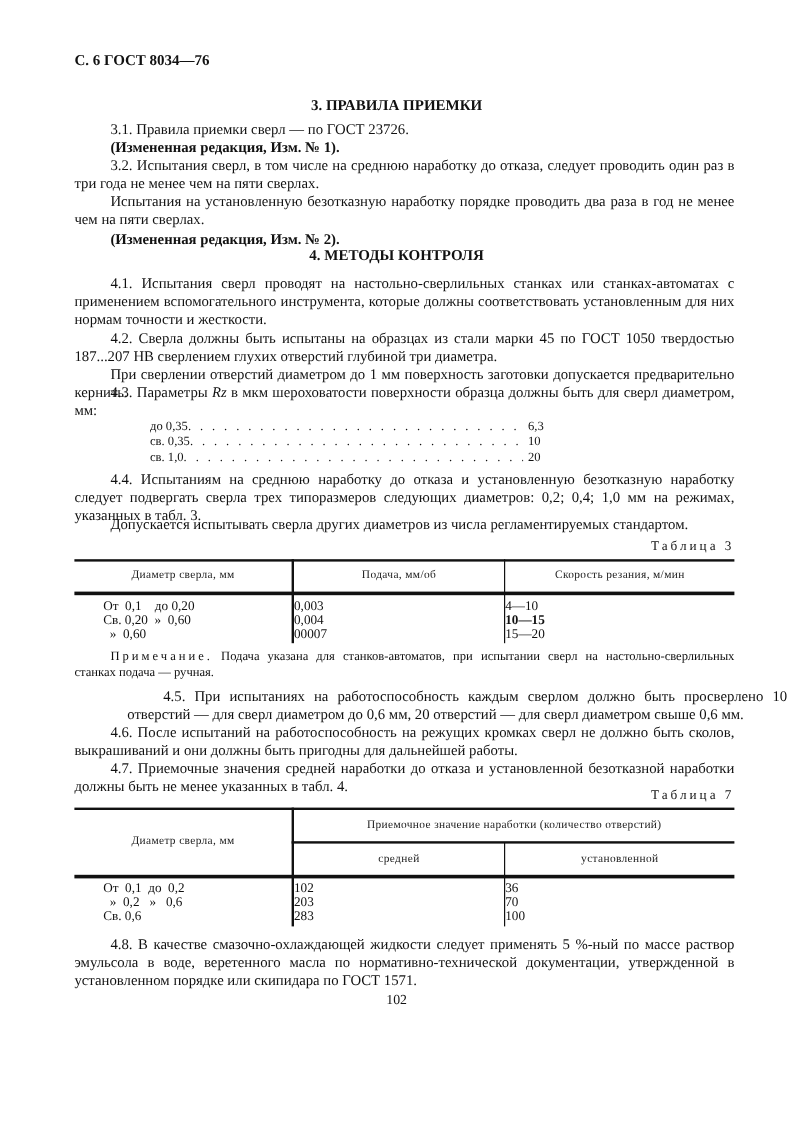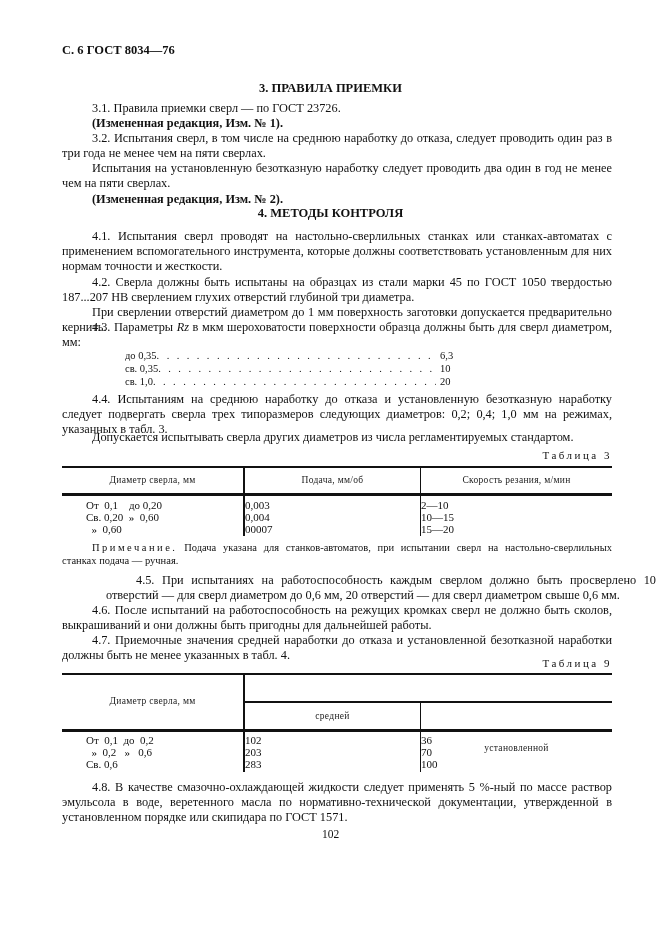--- a/index.html
+++ b/index.html
@@ -28,21 +28,21 @@
 </style>
 </head>
 <body>
 
 <div class="hdr">С. 6 ГОСТ 8034—76</div>
 
 <div class="sec" style="top:81px;">3. ПРАВИЛА ПРИЕМКИ</div>
 <div class="p ind" style="top:101px;">3.1. Правила приемки сверл — по ГОСТ 23726.</div>
 <div class="p ind bold" style="top:116px;">(Измененная редакция, Изм. № 1).</div>
 <div class="p ind" style="top:131px;">3.2. Испытания сверл, в том числе на среднюю наработку до отказа, следует проводить один раз в три года не менее чем на пяти сверлах.</div>
-<div class="p ind" style="top:161px;">Испытания на установленную безотказную наработку следует проводить два один в год не менее чем на пяти сверлах.</div>
+<div class="p ind" style="top:161px;">Испытания на установленную безотказную наработку порядке проводить два раза в год не менее чем на пяти сверлах.</div>
 <div class="p ind bold" style="top:192px;">(Измененная редакция, Изм. № 2).</div>
 
 <div class="sec" style="top:206px;">4. МЕТОДЫ КОНТРОЛЯ</div>
 <div class="p ind" style="top:229px;">4.1. Испытания сверл проводят на настольно-сверлильных станках или станках-автоматах с применением вспомогательного инструмента, которые должны соответствовать установленным для них нормам точности и жесткости.</div>
 <div class="p ind" style="top:275px;">4.2. Сверла должны быть испытаны на образцах из стали марки 45 по ГОСТ 1050 твердостью 187...207 НВ сверлением глухих отверстий глубиной три диаметра.</div>
 <div class="p ind" style="top:305px;">При сверлении отверстий диаметром до 1 мм поверхность заготовки допускается предварительно кернить.</div>
 <div class="p ind" style="top:320px;"><span>4.3. Параметры </span><i>Rz</i><span> в мкм шероховатости поверхности образца должны быть для сверл диаметром, мм:</span></div>
 
 <div class="dotrow" style="top:349px;">
   <span class="lbl">до 0,35</span>
@@ -69,48 +69,49 @@
   <div class="hl" style="left:0; top:27px; width:550px; height:3px;"></div>
   <div class="vl" style="left:181px; top:0; height:70px;"></div>
   <div class="vl vl1" style="left:358px; top:0; height:70px;"></div>
 
   <div class="th" style="left:0; width:181px; top:9px;">Диаметр сверла, мм</div>
   <div class="th" style="left:183px; width:175px; top:9px;">Подача, мм/об</div>
   <div class="th" style="left:359px; width:191px; top:9px;">Скорость резания, м/мин</div>
 
   <div class="td" style="left:24px; top:33px; white-space:pre;">От  0,1    до 0,20</div>
   <div class="td c" style="left:183px; width:175px; top:33px;">0,003</div>
-  <div class="td c" style="left:359px; width:191px; top:33px;">2—10</div>
+  <div class="td c" style="left:359px; width:191px; top:33px;">4—10</div>
 
   <div class="td" style="left:24px; top:45px; white-space:pre;">Св. 0,20  »  0,60</div>
   <div class="td c" style="left:183px; width:175px; top:45px;">0,004</div>
-  <div class="td c" style="left:359px; width:191px; top:45px;">10—15</div>
+  <div class="td c" style="left:359px; width:191px; top:45px;font-weight:bold;">10—15</div>
 
   <div class="td" style="left:24px; top:57px; white-space:pre;">  »  0,60</div>
   <div class="td c" style="left:183px; width:175px; top:57px;">00007</div>
   <div class="td c" style="left:359px; width:191px; top:57px;">15—20</div>
 </div>
 
 <div class="note" style="top:541px; text-indent:30px;"><span class="spaced">Примечание.</span><span> Подача указана для станков-автоматов, при испытании сверл на настольно-сверлильных станках подача — ручная.</span></div>
 
 <div class="p ind" style="top:573px;margin-left:44px;">4.5. При испытаниях на работоспособность каждым сверлом должно быть просверлено 10 отверстий — для сверл диаметром до 0,6 мм, 20 отверстий — для сверл диаметром свыше 0,6 мм.</div>
 <div class="p ind" style="top:603px;">4.6. После испытаний на работоспособность на режущих кромках сверл не должно быть сколов, выкрашиваний и они должны быть пригодны для дальнейшей работы.</div>
 <div class="p ind" style="top:633px;">4.7. Приемочные значения средней наработки до отказа и установленной безотказной наработки должны быть не менее указанных в табл. 4.</div>
 
-<div class="tcap" style="top:657px;">Таблица 9</div>
+<div class="tcap" style="top:657px;">Таблица 7</div>
 <div class="tbl" style="top:673px; height:99px;">
   <div class="hl" style="left:0; top:0; width:550px; height:2px;"></div>
   <div class="hl" style="left:181px; top:28px; width:369px; height:2px;"></div>
   <div class="hl" style="left:0; top:56px; width:550px; height:3px;"></div>
   <div class="vl" style="left:181px; top:0; height:99px;"></div>
   <div class="vl vl1" style="left:358px; top:29px; height:70px;"></div>
 
   <div class="th" style="left:0; width:181px; top:23px;">Диаметр сверла, мм</div>
+  <div class="th" style="left:183px; width:367px; top:10px;">Приемочное значение наработки (количество отверстий)</div>
   <div class="th" style="left:183px; width:175px; top:38px;">средней</div>
-  <div class="th" style="left:359px; width:191px; top:38px;margin-top:32px;">установленной</div>
+  <div class="th" style="left:359px; width:191px; top:38px;">установленной</div>
 
   <div class="td" style="left:24px; top:61px; white-space:pre;">От  0,1  до  0,2</div>
   <div class="td c" style="left:183px; width:175px; top:61px;">102</div>
   <div class="td c" style="left:359px; width:191px; top:61px;">36</div>
 
   <div class="td" style="left:24px; top:73px; white-space:pre;">  »  0,2   »   0,6</div>
   <div class="td c" style="left:183px; width:175px; top:73px;">203</div>
   <div class="td c" style="left:359px; width:191px; top:73px;">70</div>
 
   <div class="td" style="left:24px; top:85px; white-space:pre;">Св. 0,6</div>

